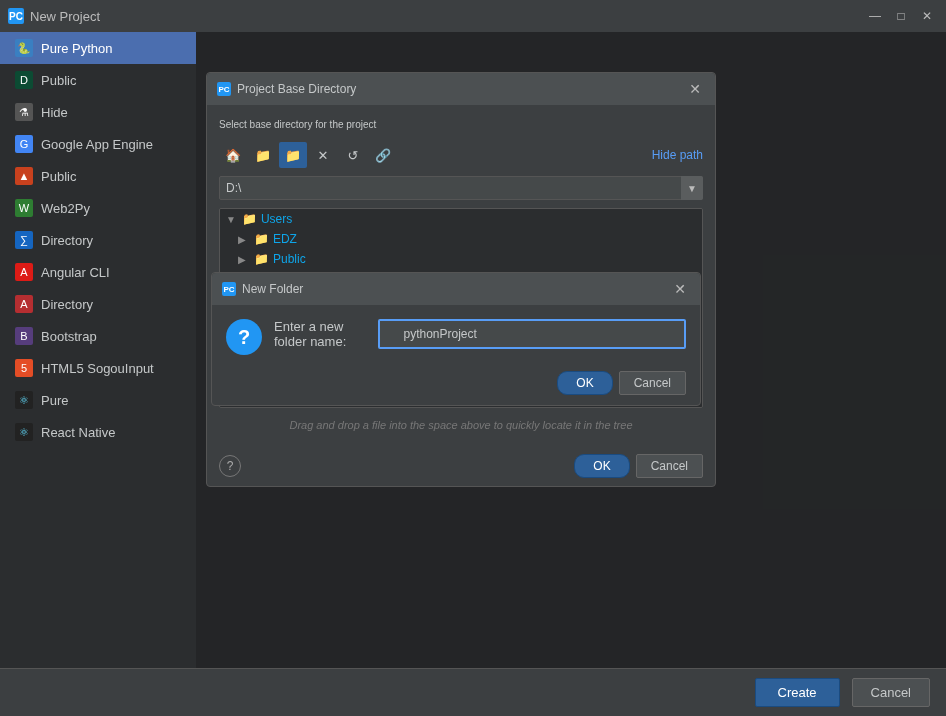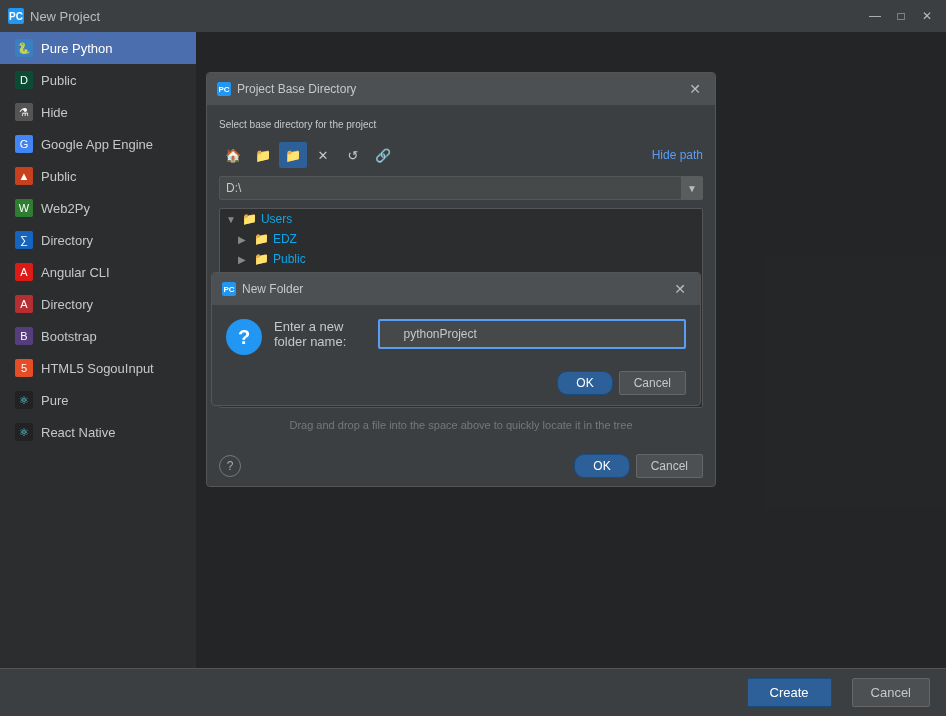--- a/index.html
+++ b/index.html
@@ -252,20 +252,21 @@
     }
     .tree-arrow { color: #888; font-size: 10px; width: 12px; }
     .tree-folder-icon { color: #c4a54a; font-size: 12px; }
     .tree-label { font-size: 12px; color: #0ea5e9; }
     .indent-1 { padding-left: 18px; }
     .drag-hint {
       font-size: 11px;
       color: #777;
       text-align: center;
       padding: 3px;
+      font-style: italic;
     }
 
     .dialog-footer {
       display: flex;
       justify-content: space-between;
       align-items: center;
       padding: 8px 12px;
     }
     .help-btn {
       width: 22px; height: 22px;
@@ -358,21 +359,21 @@
     }
 
     
     .bottom-bar {
       height: 48px;
       background: #3c3f41;
       display: flex;
       align-items: center;
       justify-content: flex-end;
       padding: 0 16px;
-      gap: 20px;
+      gap: 12px;
       border-top: 1px solid #555;
     }
     .btn-create {
       background: #2d6099;
       border: 1px solid #1a4b80;
       color: white;
       padding: 6px 22px;
       border-radius: 2px;
       cursor: pointer;
       font-size: 13px;

